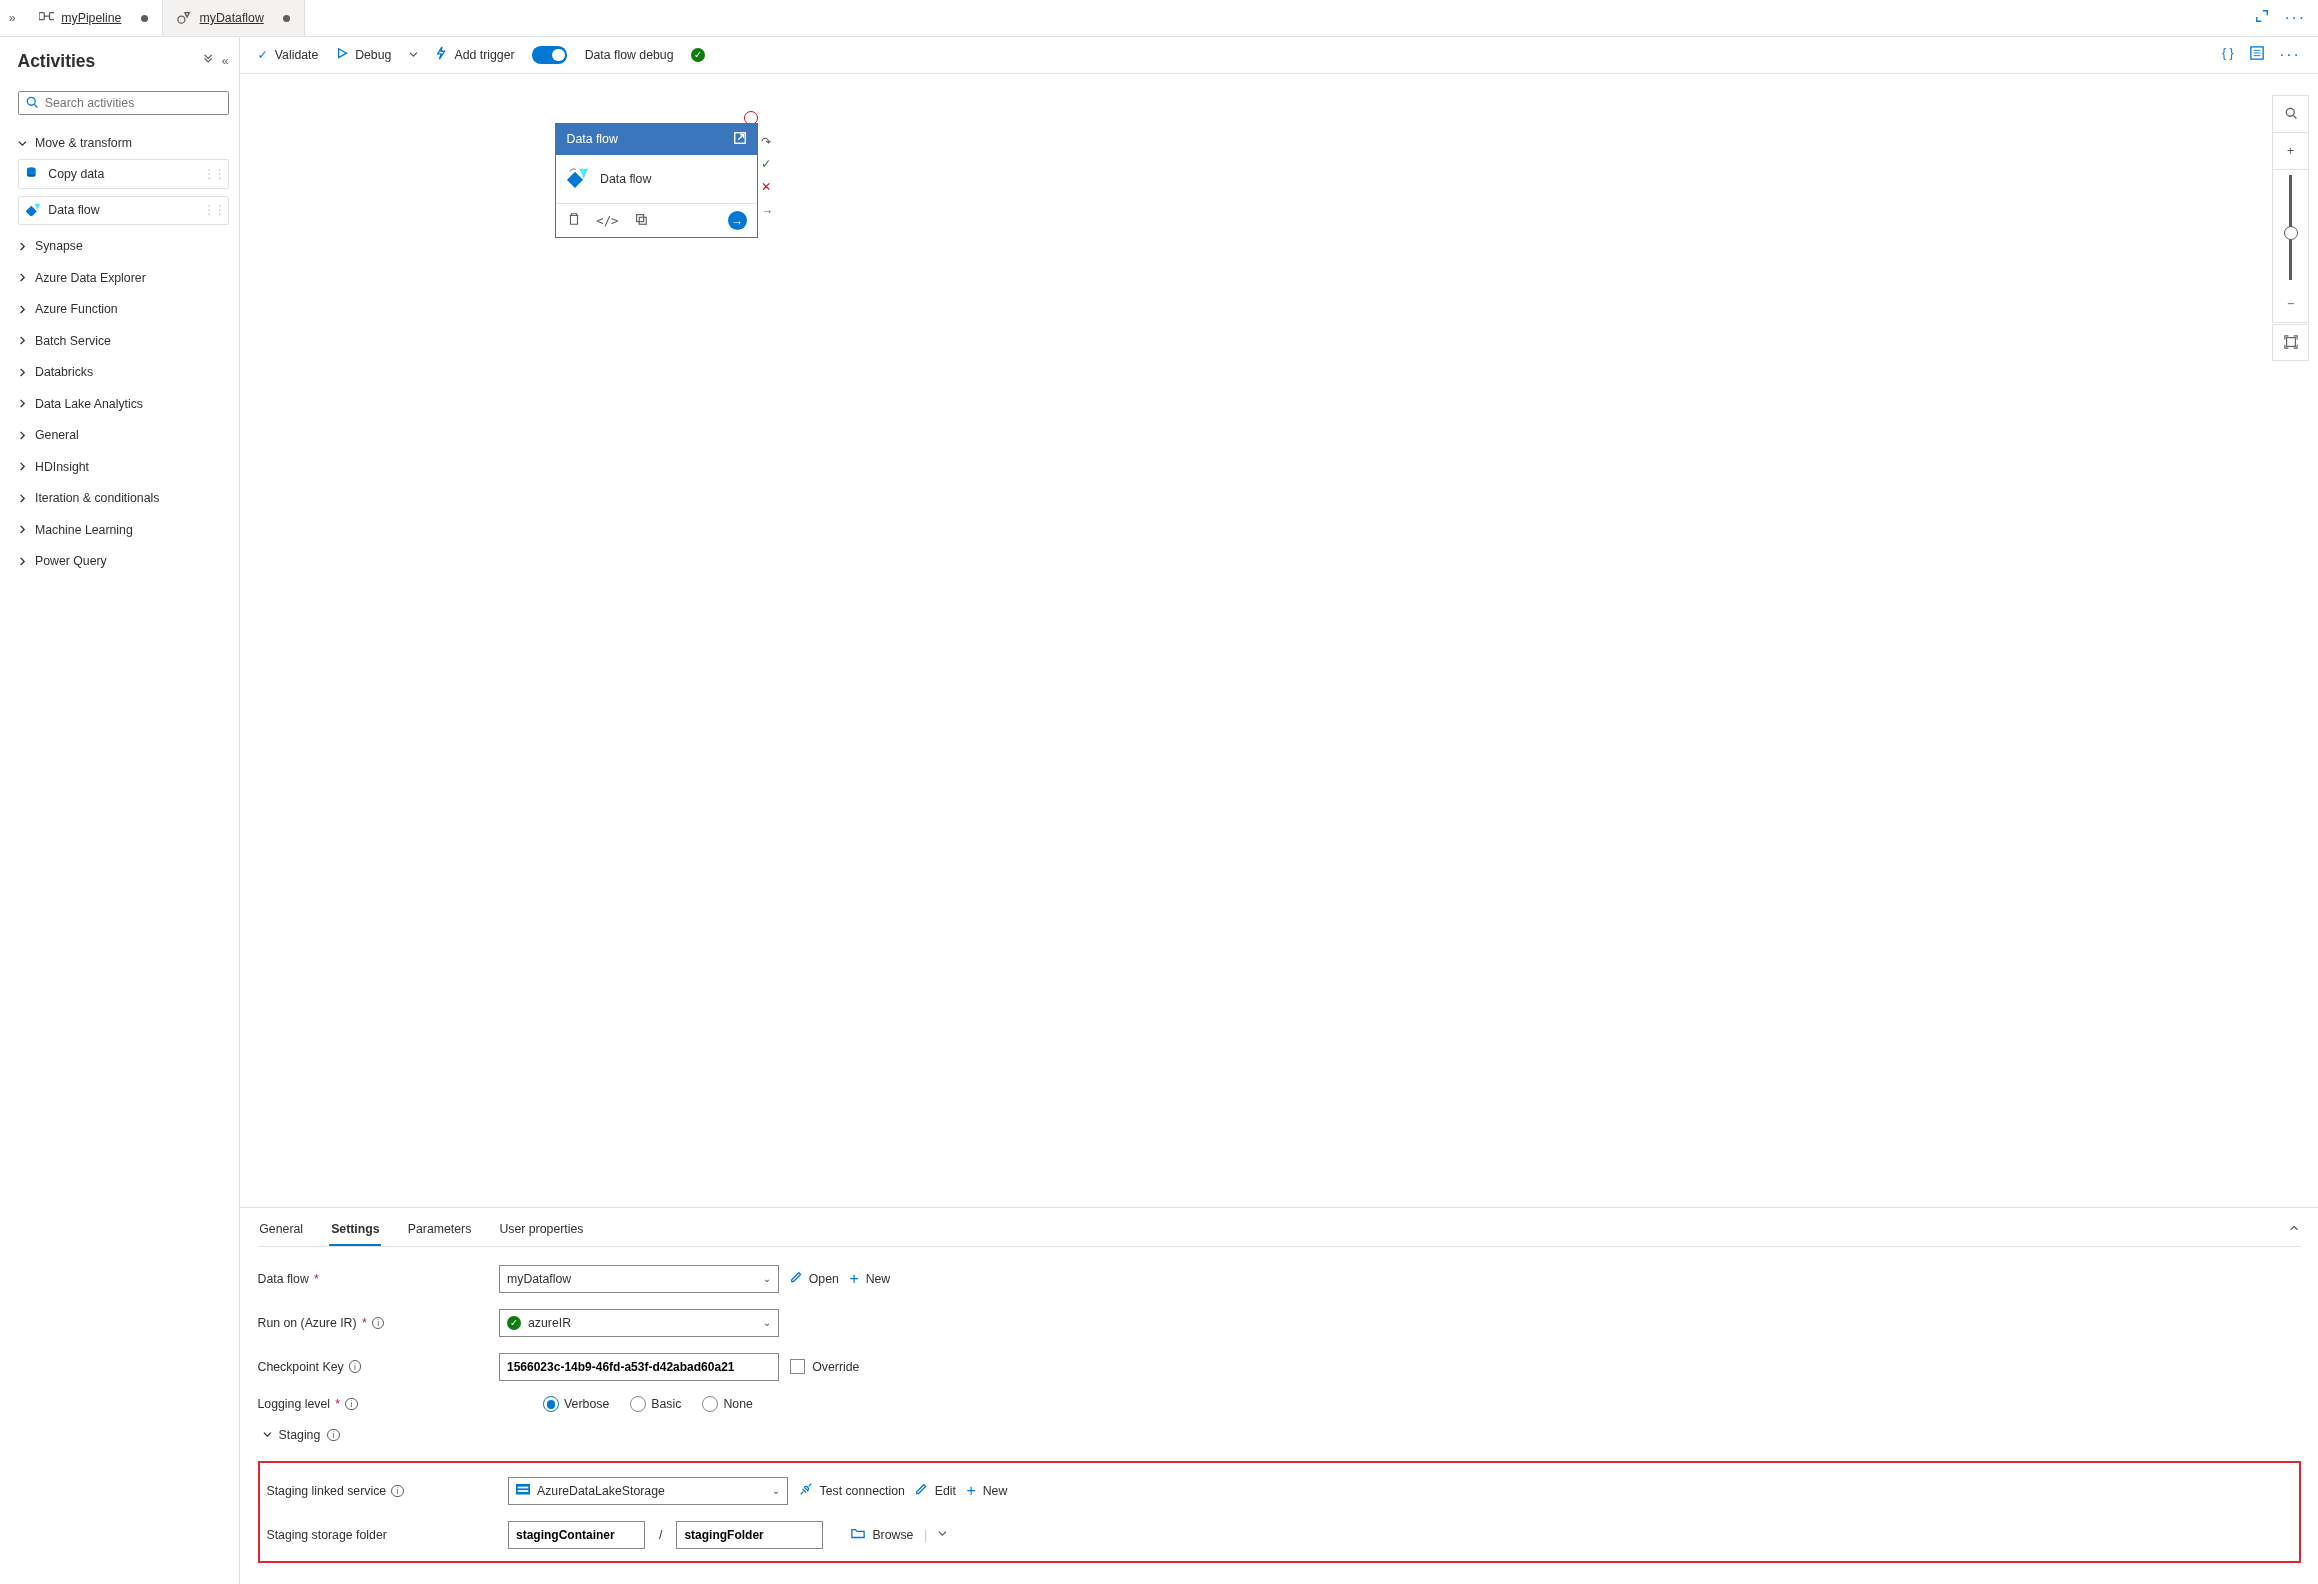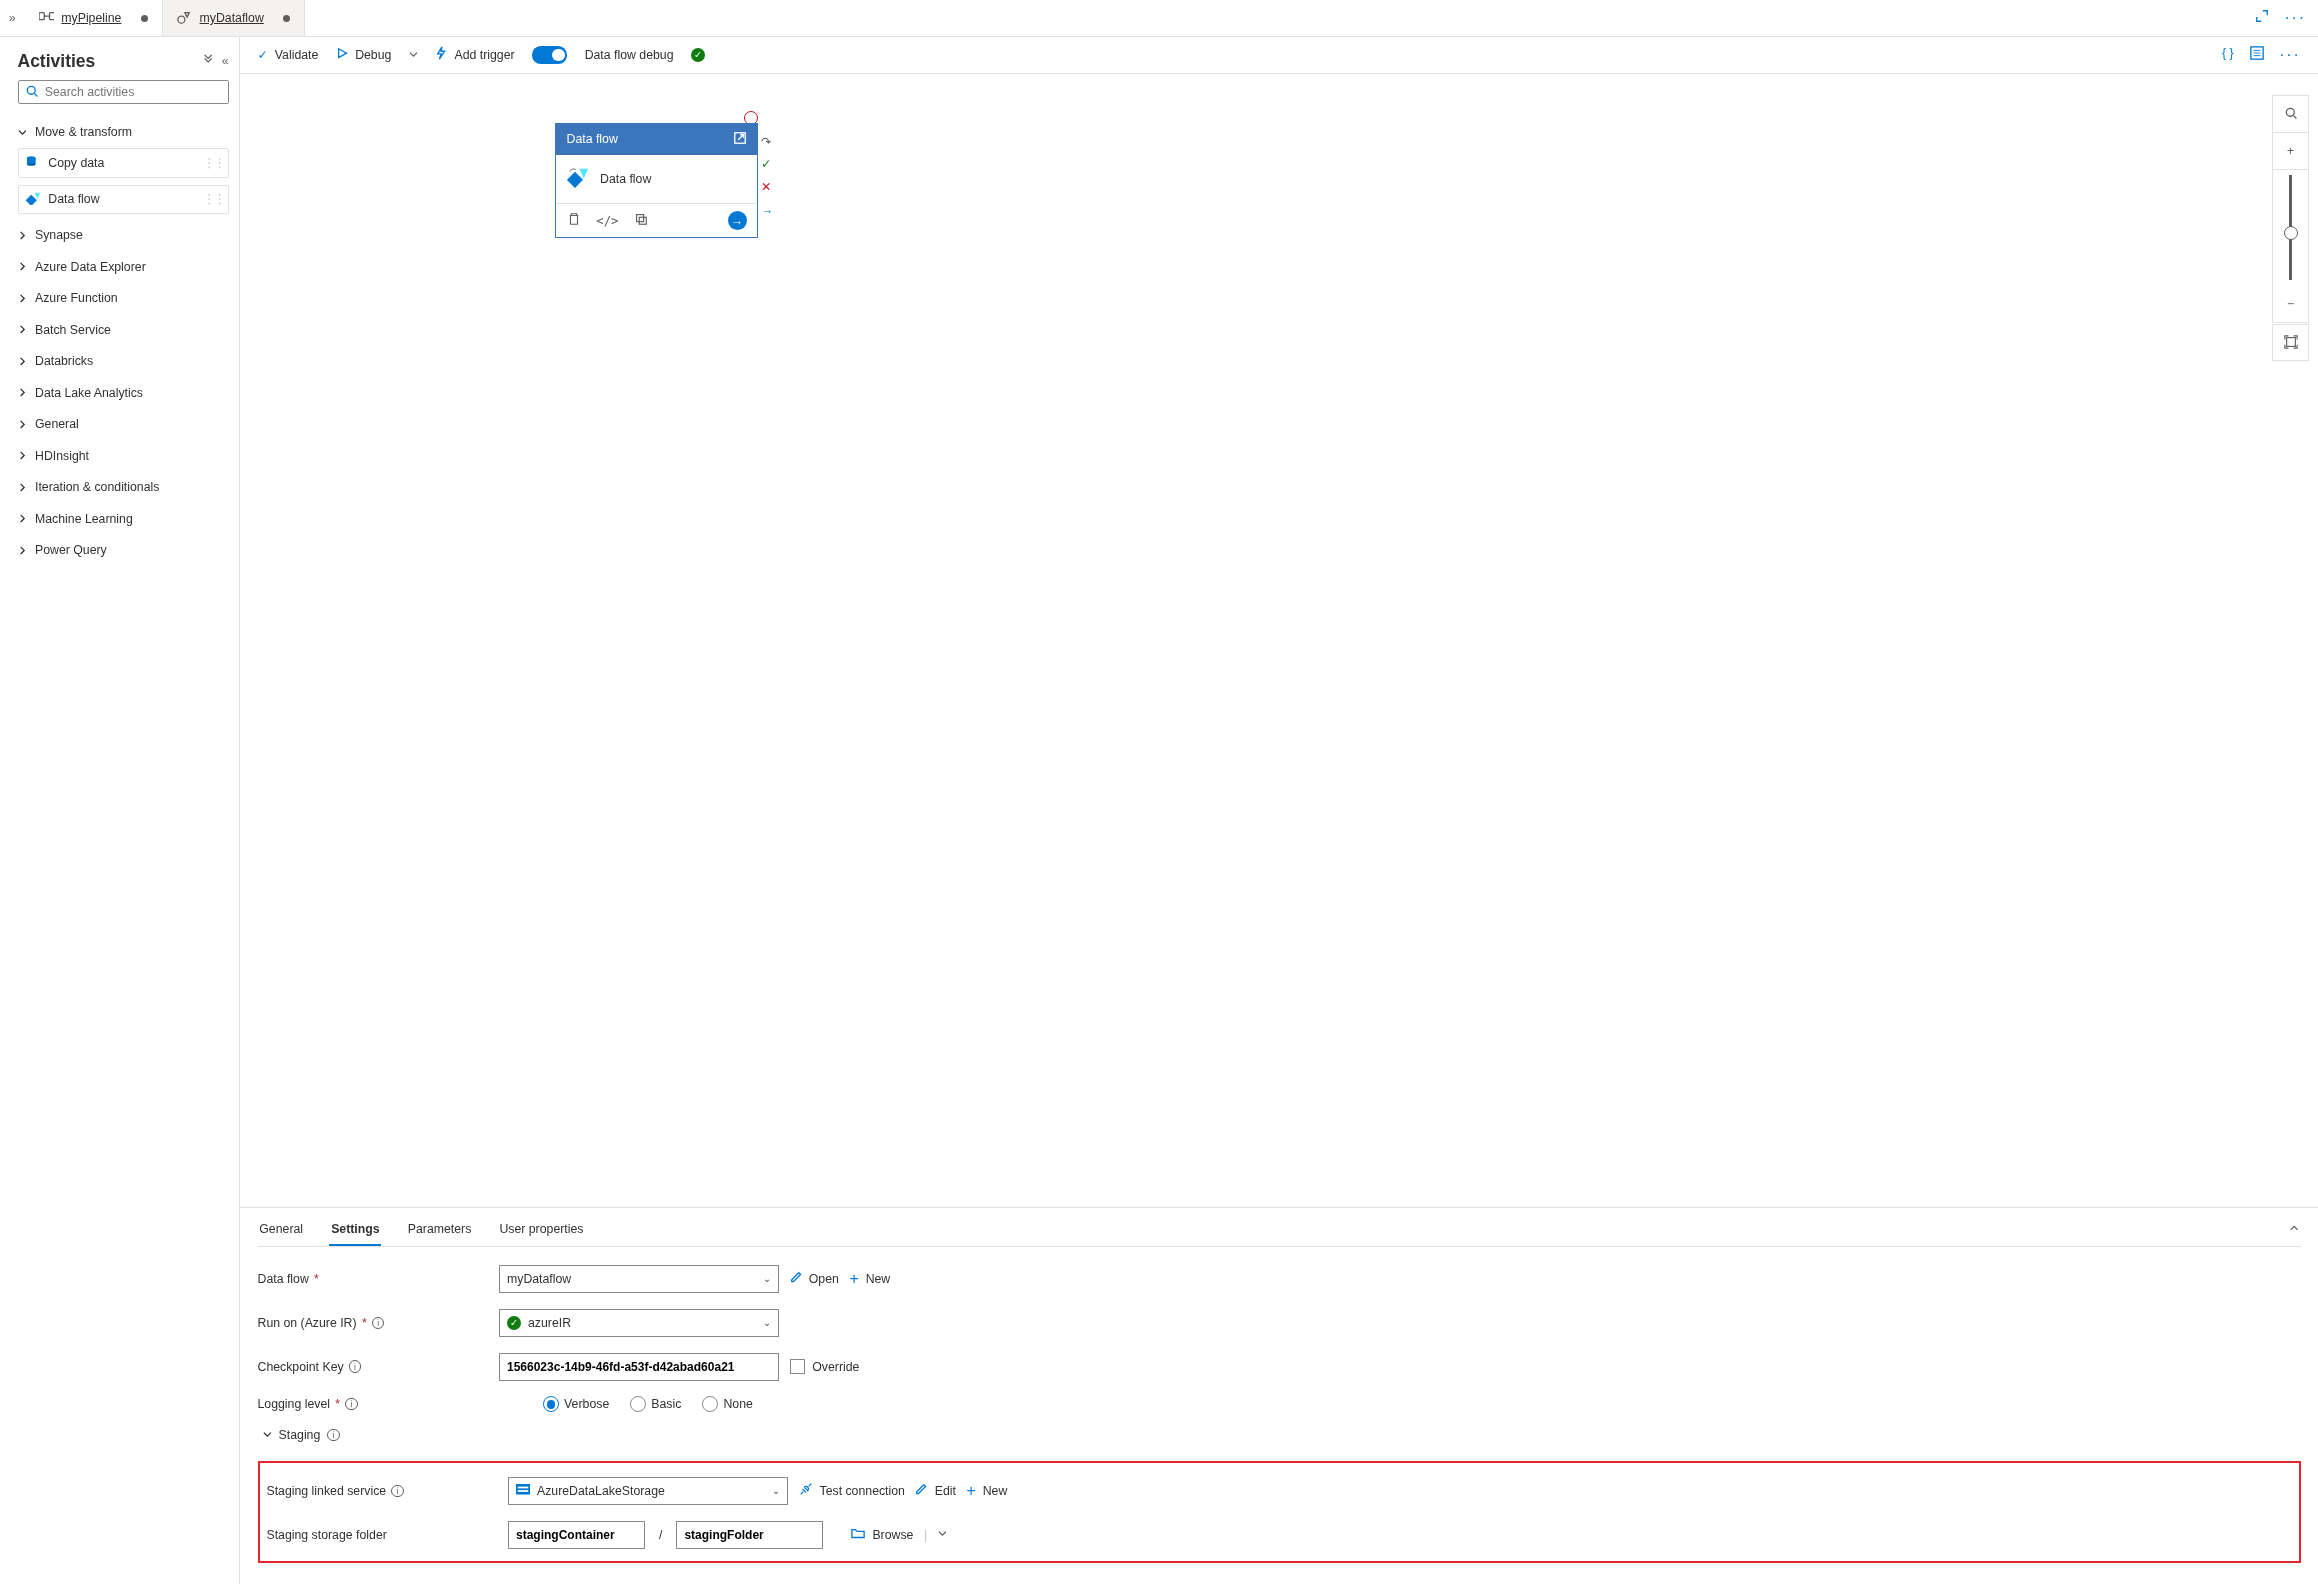--- a/index.html
+++ b/index.html
@@ -15,21 +15,21 @@
 .tab.inactive { background: #f3f2f1; }
 .tab .dirty { width: 7px; height: 7px; border-radius: 50%; background: #605e5c; margin-left: 12.3px;}
 .tabbar .right-icons { margin-left: auto; display:flex; gap:15.8px; padding:0 12.3px; color:#0078d4;}
 
 
 .main { display: flex; flex: 1; min-height: 0; }
 .sidebar { width: 240px; border-right: 0.9px solid #e1e1e1; padding: 14px 10.5px 0 17.5px; overflow-y:auto;}
 .content { flex: 1; display: flex; flex-direction: column; min-width:0;}
 
 
-.sidebar-header { display: flex; align-items: center; justify-content: space-between; margin-bottom: 8px; }
+.sidebar-header { display: flex; align-items: center; justify-content: space-between; margin-bottom: 19px; }
 .sidebar-header h2 { font-size: 17.5px; font-weight: 600; }
 .sidebar-header .ctrls { display:flex; gap:7px; color:#605e5c;}
 .search { display: flex; align-items: center; border: 0.9px solid #8a8886; border-radius: 1.8px; padding: 3.5px 7px; margin-bottom: 14px; background:#fff;}
 .search input { border: none; outline: none; flex: 1; font-size: 12.3px; color:#605e5c; }
 .search-icon { color: #0078d4; margin-right: 7px; }
 .group { margin-bottom: 3.5px; }
 .group-header { display: flex; align-items: center; gap: 7px; padding: 7px 0; cursor: pointer; font-weight:400;}
 .group-header .chev { width:10.5px; display:inline-flex;}
 .act-card { display:flex; align-items:center; gap:7px; border:0.9px solid #e1e1e1; border-radius:1.8px; padding:5.3px 7px; margin:1.8px 0 7px 0; position:relative; cursor:grab;}
 .act-card .grip { position:absolute; right:3.5px; color:#c8c6c4; letter-spacing:-1.8px;}

